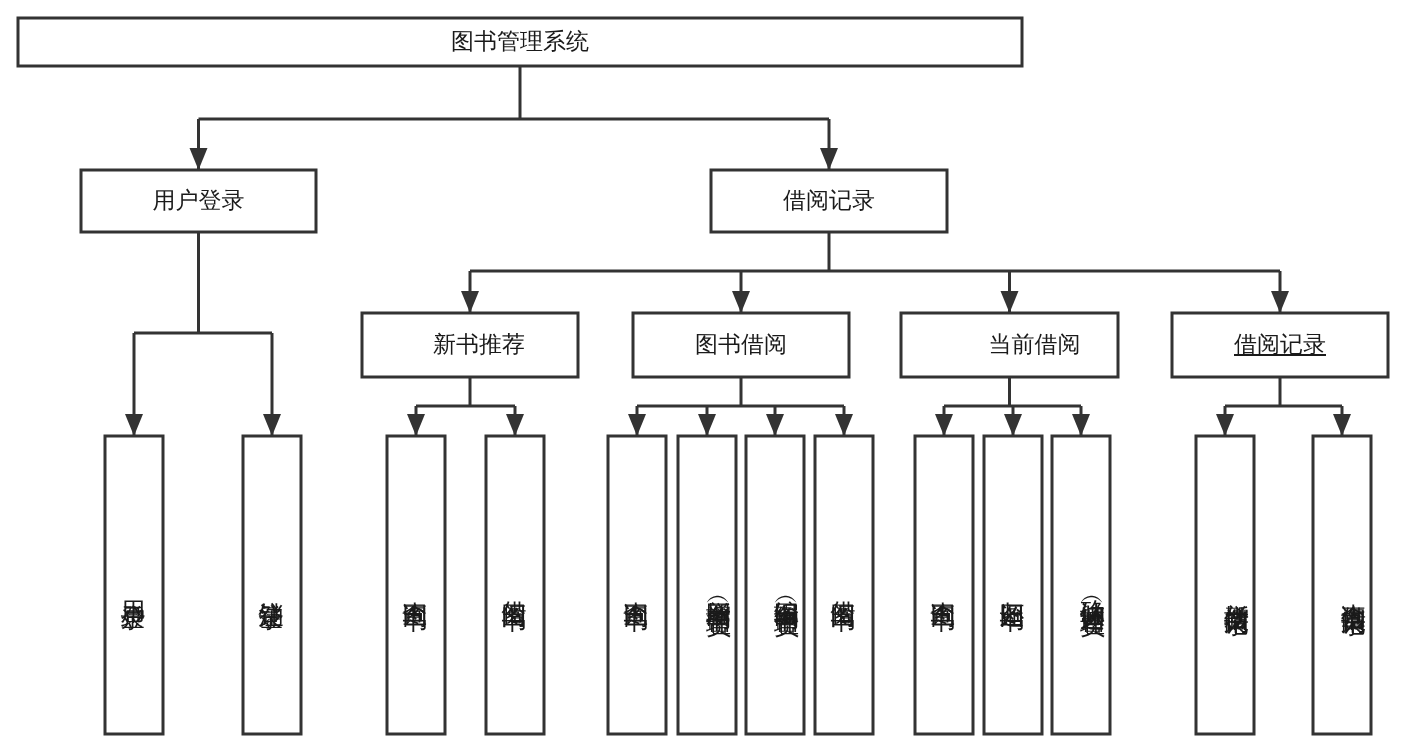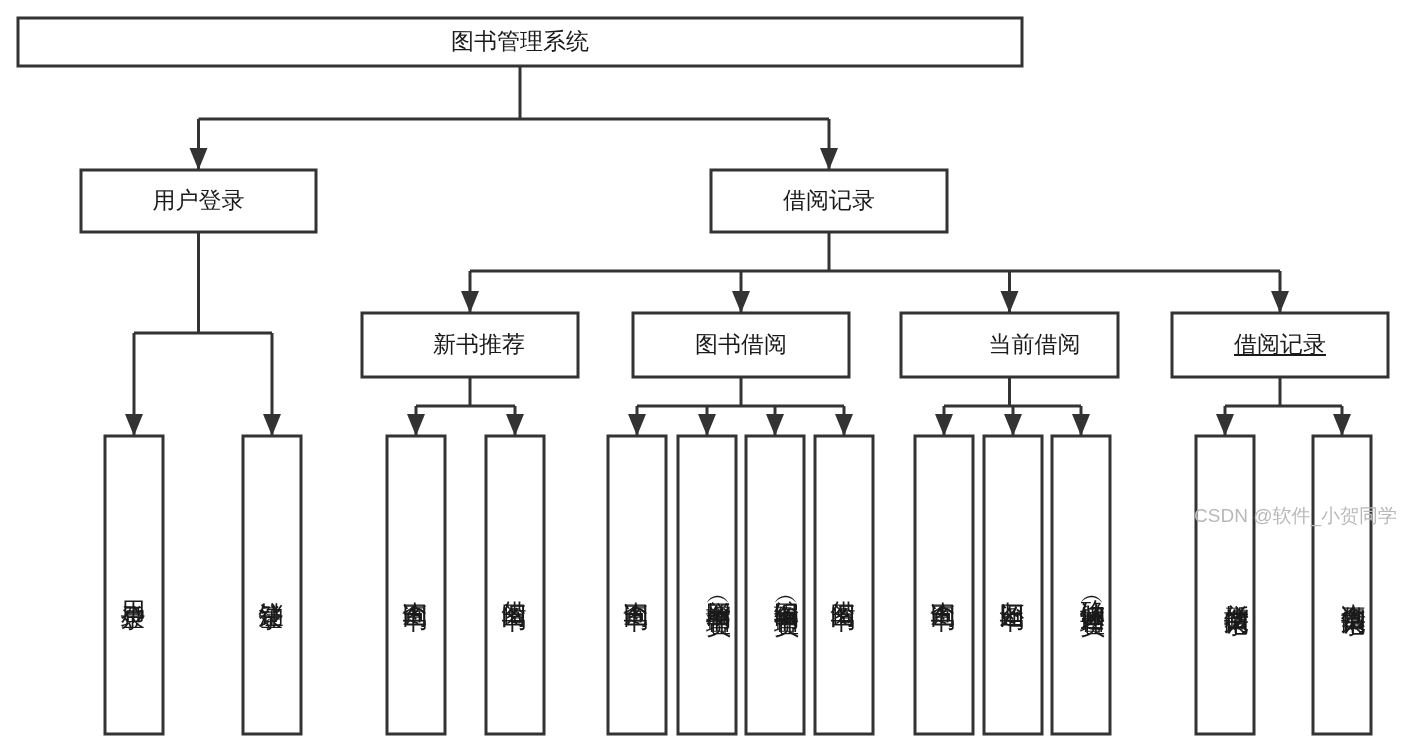--- a/index.html
+++ b/index.html
@@ -179,14 +179,13 @@
       <div class="node-label vertical" style="left: 678px; top: 436px; width: 58px; height: 298px;">新增图书（管理员）</div>
       <div class="node-label vertical" style="left: 746px; top: 436px; width: 58px; height: 298px;">编辑图书（管理员）</div>
       <div class="node-label vertical centered" style="left: 815px; top: 436px; width: 58px; height: 298px;">借阅图书</div>
       <div class="node-label vertical centered" style="left: 915px; top: 436px; width: 58px; height: 298px;">查询图书</div>
       <div class="node-label vertical centered" style="left: 984px; top: 436px; width: 58px; height: 298px;">归还图书</div>
       <div class="node-label vertical" style="left: 1052px; top: 436px; width: 58px; height: 298px;">确认归还（管理员）</div>
       <div class="node-label vertical" style="left: 1196px; top: 436px; width: 58px; height: 298px;">新增借阅记录</div>
       <div class="node-label vertical" style="left: 1313px; top: 436px; width: 58px; height: 298px;">查询借阅记录</div>
     </div>
 
-  <div class="watermark">CSDN @软件_小贺同学</div>
 </div>
 
 </body></html>

